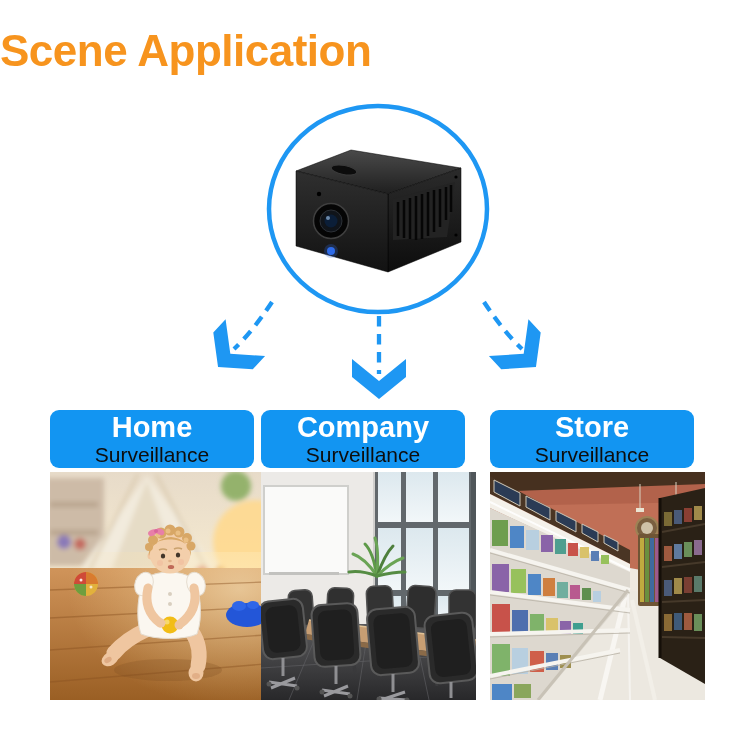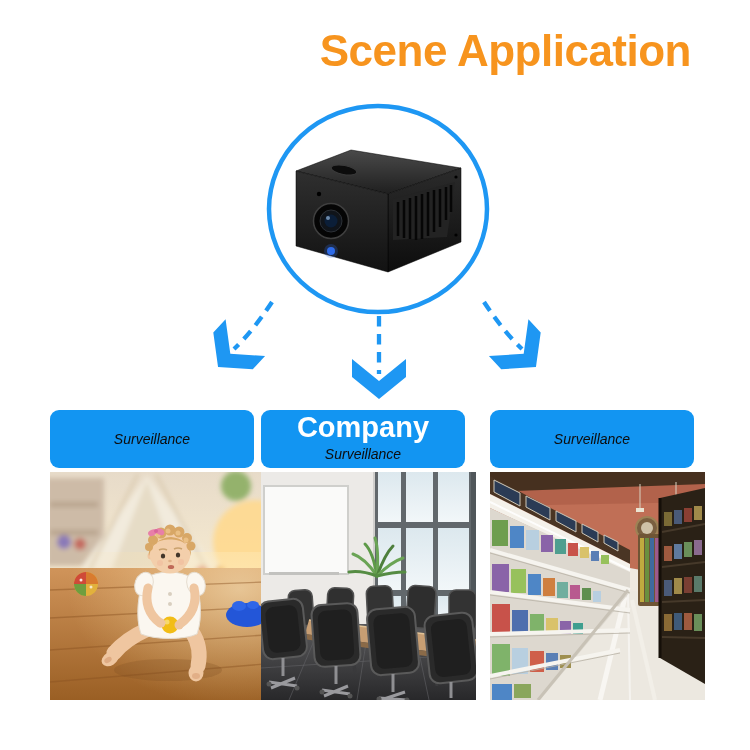--- a/index.html
+++ b/index.html
@@ -2,36 +2,36 @@
 <html style="--title-orange: #f7941e; --accent-blue: #1295f2; --arrow-blue: #1e97f3; --panel-title-color: #ffffff; --panel-subtitle-color: #0d0d0d; --camera-led-blue: #2e6be8; --background: #ffffff;"><head>
 <meta charset="utf-8">
 <style>
   html,body{margin:0;padding:0;}
   body{
     width:750px;height:750px;background:#ffffff;position:relative;overflow:hidden;
     font-family:"Liberation Sans",sans-serif;
     -webkit-font-smoothing:antialiased;
   }
   .page-title{
-    position:absolute;top:26px;left:0;width:691px;margin:0;text-align:right;
+    position:absolute;top:26px;left:0;width:691px;margin:0;text-align:left;
     font-size:44px;font-weight:700;letter-spacing:-0.5px;
     color:var(--title-orange,#f7941e);
   }
   #diagram{position:absolute;left:0;top:0;width:750px;height:410px;display:block;}
   .panel{position:absolute;top:410px;width:215px;height:290px;}
   .panel-home{left:50px;}
   .panel-company{left:261px;}
   .panel-store{left:490px;}
   .panel-header{
     width:204px;height:58px;border-radius:9px;
     background:var(--accent-blue,#1295f2);
     display:flex;flex-direction:column;align-items:center;justify-content:center;
   }
   .panel-title{font-size:29px;font-weight:700;line-height:31px;color:var(--panel-title-color,#ffffff);}
-  .panel-subtitle{font-size:14px;line-height:23px;font-weight:400;color:var(--panel-subtitle-color,#0d0d0d);font-style:italic;}
+  .panel-subtitle{font-size:21px;line-height:23px;font-weight:400;color:var(--panel-subtitle-color,#0d0d0d);}
   .panel-photo{position:absolute;left:0;top:62px;width:215px;height:228px;display:block;background:#eee;}
 </style>
 </head>
 <body>
 
 <h1 class="page-title">Scene Application</h1>
 
 <svg id="diagram" viewBox="0 0 750 410" xmlns="http://www.w3.org/2000/svg">
   <defs>
     <linearGradient id="gTop" x1="0" y1="0" x2="0" y2="1">
@@ -93,20 +93,21 @@
 
   <g style="fill:var(--arrow-blue,#1e97f3)">
     <polygon points="-27,-21 0,1 27,-21 27,-3 0,19 -27,-3" transform="translate(231,353) rotate(43)"></polygon>
     <polygon points="-27,-21 0,1 27,-21 27,-3 0,19 -27,-3" transform="translate(379,380)"></polygon>
     <polygon points="-27,-21 0,1 27,-21 27,-3 0,19 -27,-3" transform="translate(523,353) rotate(-43)"></polygon>
   </g>
 </svg>
 
 <div class="panel panel-home">
   <div class="panel-header">
+    <div class="panel-title">Home</div>
     <div class="panel-subtitle">Surveillance</div>
   </div>
   <svg class="panel-photo" viewBox="0 0 215 228" xmlns="http://www.w3.org/2000/svg" role="img" aria-label="baby-playing-on-wooden-floor">
     <defs>
       <linearGradient id="hBg" x1="0" y1="0" x2="0" y2="1">
         <stop offset="0" stop-color="#e7dbc9"></stop>
           <stop offset="1" stop-color="#f6ead0"></stop>
       </linearGradient>
       <linearGradient id="hFloor" x1="0" y1="0" x2="0" y2="1">
         <stop offset="0" stop-color="#d0945a"></stop>
@@ -311,20 +312,21 @@
           <circle cx="89" cy="224" r="2.5"></circle>
         <circle cx="118" cy="227" r="2.5"></circle>
           <circle cx="146" cy="228" r="2.5"></circle>
       </g>
     </g>
   </svg>
 </div>
 
 <div class="panel panel-store">
   <div class="panel-header">
+    <div class="panel-title">Store</div>
     <div class="panel-subtitle">Surveillance</div>
   </div>
   <svg class="panel-photo" viewBox="0 0 215 228" xmlns="http://www.w3.org/2000/svg" role="img" aria-label="supermarket-aisle-with-shelves">
     <rect x="0" y="0" width="215" height="228" fill="#efe9e1"></rect>
     <polygon points="0,16 215,10 215,110 0,70" fill="#c06f56"></polygon>
     <polygon points="0,16 215,10 215,30 0,34" fill="#a85a44" opacity="0.6"></polygon>
     <polygon points="0,0 215,0 215,12 0,20" fill="#46301f"></polygon>
     <g stroke="#d8d2c2" stroke-width="1">
       <line x1="150" y1="12" x2="150" y2="36"></line>
         <line x1="186" y1="10" x2="186" y2="44"></line>

